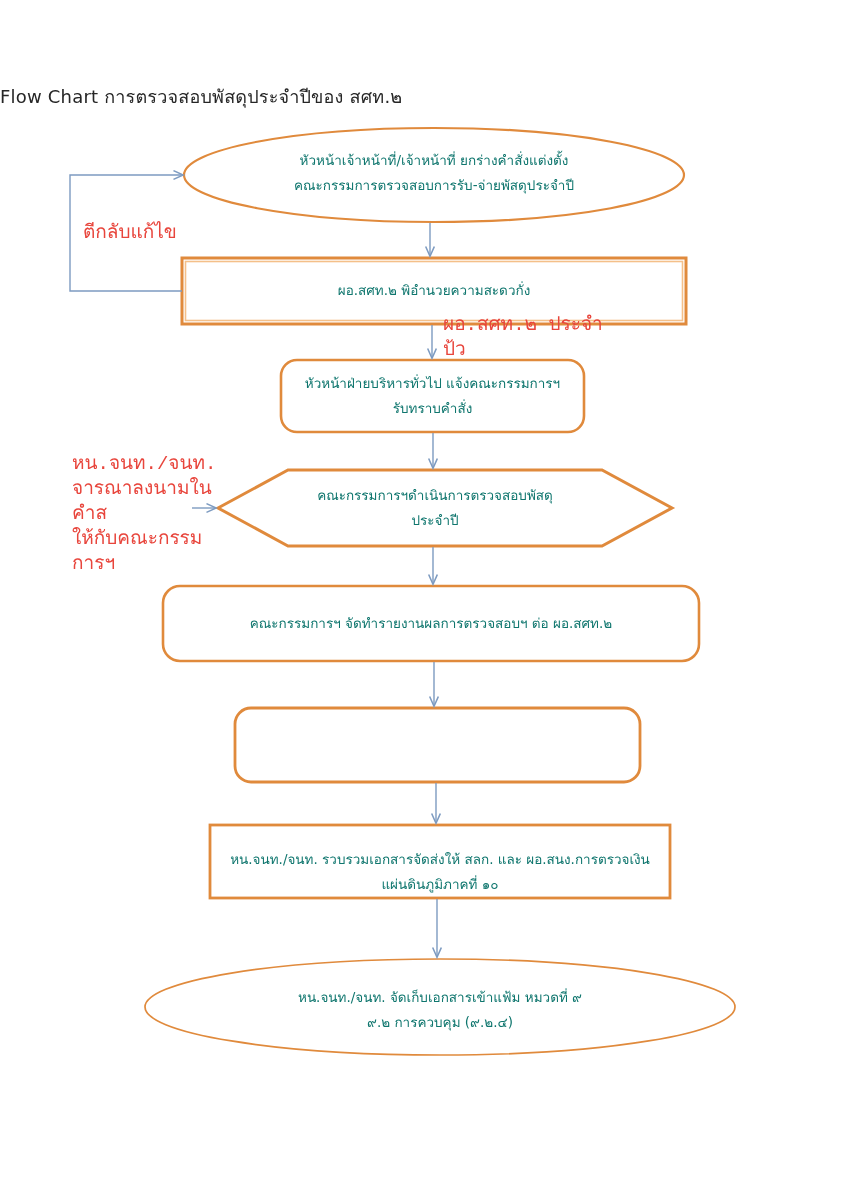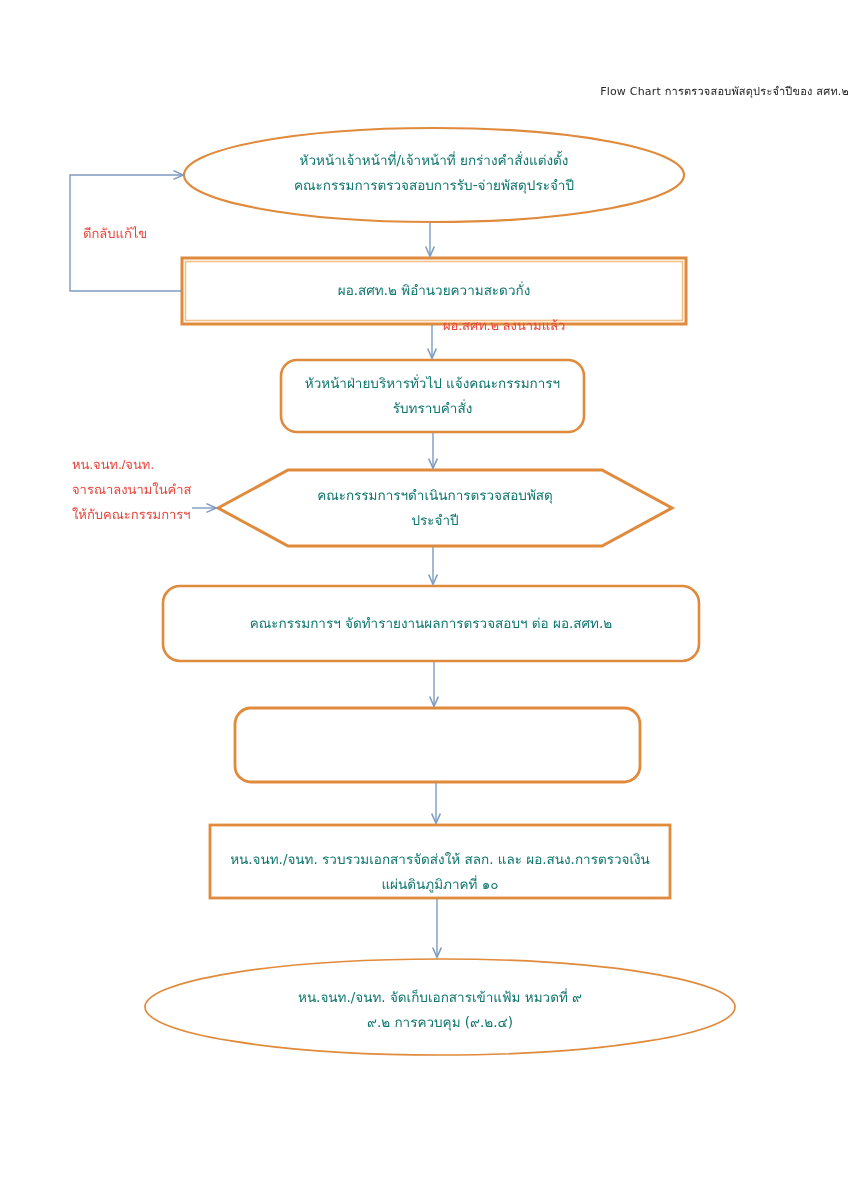--- a/index.html
+++ b/index.html
@@ -22,42 +22,42 @@
     left: 0;
     top: 0;
     width: 849px;
     height: 1200px;
   }
   .chart-title {
     position: absolute;
     left: 0;
     top: 82px;
     width: 849px;
-    text-align: right;
-    font-size: 11px;
+    text-align: left;
+    font-size: 18px;
     color: #262626;
     font-family: "DejaVu Sans", "Liberation Sans", sans-serif;
     letter-spacing: 0.2px;
     white-space: pre;
   }
   .node-text {
     position: absolute;
     text-align: center;
     font-size: 13.5px;
     line-height: 25px;
     color: #0f766e;
     font-family: "DejaVu Sans", "Liberation Sans", sans-serif;
     white-space: pre-line;
   }
   .annotation {
     position: absolute;
-    font-size: 13px;
+    font-size: 19px;
     line-height: 25px;
     color: #e8453c;
-    font-family: Liberation Sans, sans-serif;
+    font-family: Liberation Mono, monospace;
     white-space: pre-line;
   }
   .ann-left {
     text-align: left;
   }
 </style>
 </head>
 <body>
 
 <div id="page">
@@ -122,19 +122,19 @@
 
 
   <div class="node-text" style="left:214px; top:847px; width:452px;">หน.จนท./จนท. รวบรวมเอกสารจัดส่งให้ สลก. และ ผอ.สนง.การตรวจเงิน
 แผ่นดินภูมิภาคที่ ๑๐</div>
 
   <div class="node-text" style="left:150px; top:985px; width:580px;">หน.จนท./จนท. จัดเก็บเอกสารเข้าแฟ้ม หมวดที่ ๙
 ๙.๒ การควบคุม (๙.๒.๔)</div>
 
   <div class="annotation ann-left" style="left:83px; top:221px; width:130px;">ตีกลับแก้ไข</div>
 
-  <div class="annotation ann-left" style="left:443px; top:313px; width:180px;">ผอ.สศท.๒ ลงนามแล้ว</div>
+  <div class="annotation ann-left" style="left:443px; top:313px; width:180px;">ผอ.สศท.๒ ประจำป้ว</div>
 
   <div class="annotation ann-left" style="left:72px; top:452px; width:160px;">หน.จนท./จนท.
 จารณาลงนามในคำส
 ให้กับคณะกรรมการฯ</div>
 
 </div>
 
 </body></html>

